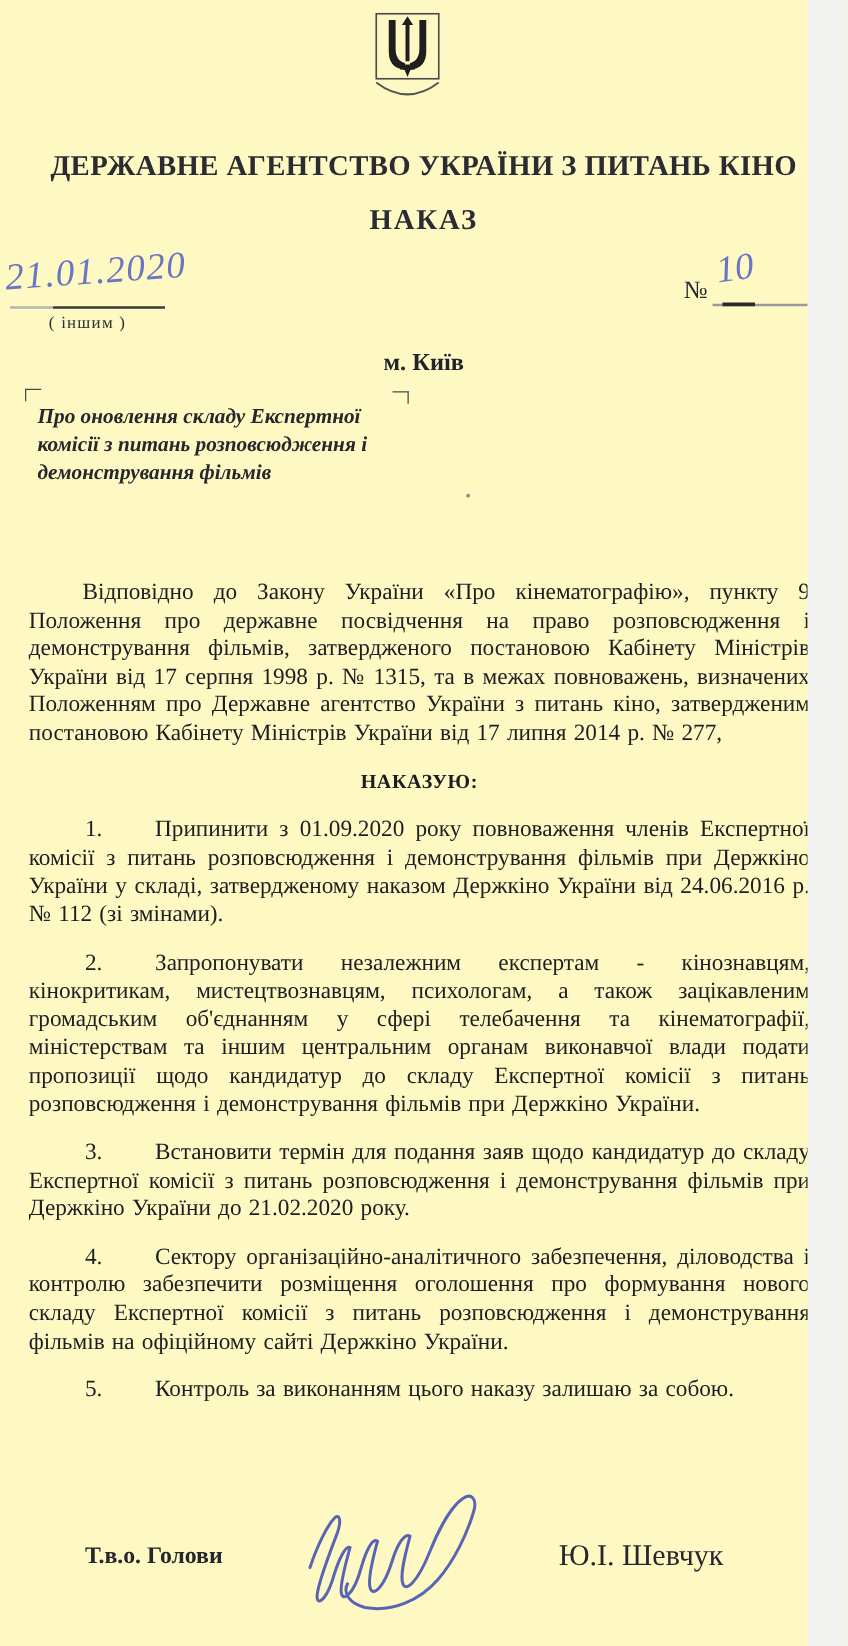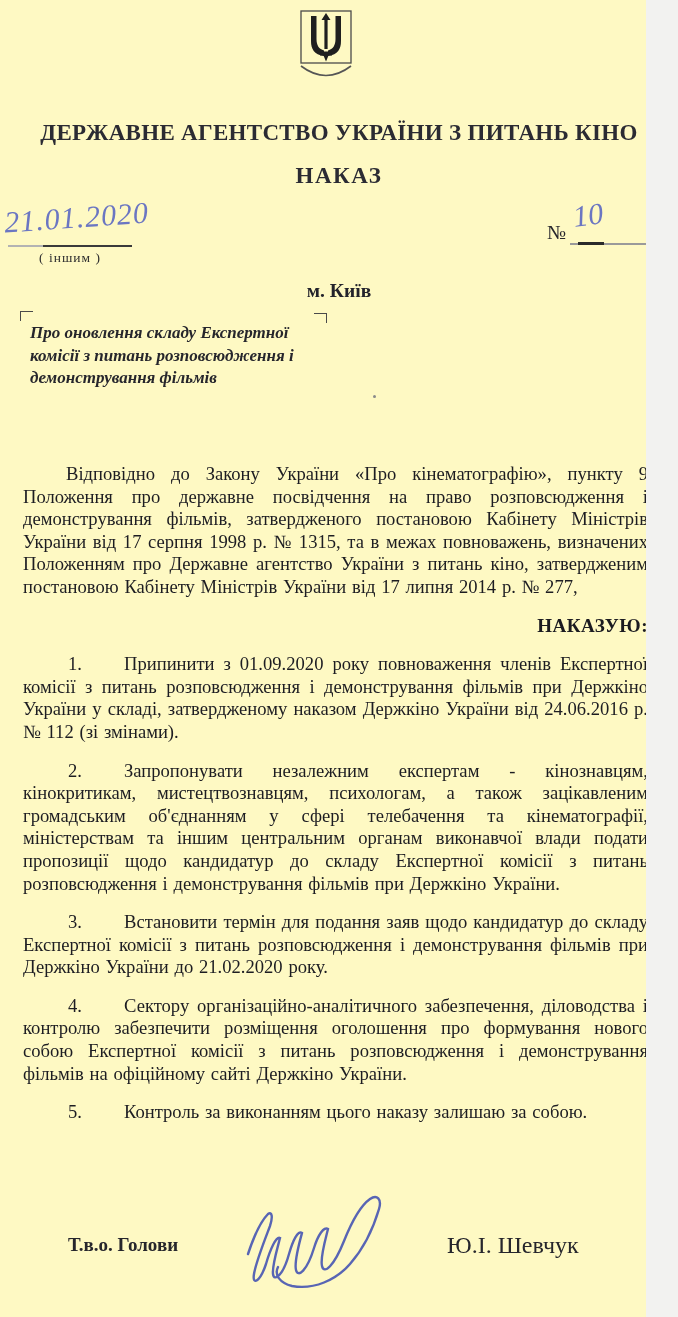--- a/index.html
+++ b/index.html
@@ -64,22 +64,22 @@
     background:#8a8a8a;border-radius:50%;}
   
   .doc-body{
     position:absolute;left:7px;top:447px;width:657px;
     font-size:18.6px;line-height:22.6px;text-align:justify;
     word-spacing:0.06em;color:#1d1d22;
   }
   .doc-body p{margin:16px;}
   .intro{text-indent:43px;}
   .decree-word{
-    margin:23px 0 0 44px;font-weight:bold;font-size:19px;
-    letter-spacing:0.5px;text-align:right;color:#1b1b20;
+    margin:23px 0 0 44px;font-weight:bold;font-size:16px;
+    letter-spacing:0.5px;text-align:center;color:#1b1b20;
   }
   .item{position:relative;}
   .item .inum{display:inline-block;margin-left:45px;width:56px;}
   .item1{margin-top:27px;}
   .item2{margin-top:22px;}
   .item3{margin-top:21px;}
   .item4{margin-top:26px;}
   .item5{margin-top:25px;}
   
   .sig-position{position:absolute;left:48px;top:1234px;
@@ -126,21 +126,21 @@
 
   <div class="speck"></div>
 
   <div class="doc-body">
     <p class="intro">Відповідно до Закону України «Про кінематографію», пункту 9 Положення про державне посвідчення на право розповсюдження і демонстрування фільмів, затвердженого постановою Кабінету Міністрів України від 17 серпня 1998 р. № 1315, та в межах повноважень, визначених Положенням про Державне агентство України з питань кіно, затвердженим постановою Кабінету Міністрів України від 17 липня 2014 р. № 277,</p>
     <p class="decree-word">НАКАЗУЮ:</p>
 
     <p class="item item1"><span class="inum">1.</span><span>Припинити з 01.09.2020 року повноваження членів Експертної комісії з питань розповсюдження і демонстрування фільмів при Держкіно України у складі, затвердженому наказом Держкіно України від 24.06.2016 р. № 112 (зі змінами).</span></p>
     <p class="item item2"><span class="inum">2.</span><span>Запропонувати незалежним експертам - кінознавцям, кінокритикам, мистецтвознавцям, психологам, а також зацікавленим громадським об'єднанням у сфері телебачення та кінематографії, міністерствам та іншим центральним органам виконавчої влади подати пропозиції щодо кандидатур до складу Експертної комісії з питань розповсюдження і демонстрування фільмів при Держкіно України.</span></p>
     <p class="item item3"><span class="inum">3.</span><span>Встановити термін для подання заяв щодо кандидатур до складу Експертної комісії з питань розповсюдження і демонстрування фільмів при Держкіно України до 21.02.2020 року.</span></p>
-    <p class="item item4"><span class="inum">4.</span><span>Сектору організаційно-аналітичного забезпечення, діловодства і контролю забезпечити розміщення оголошення про формування нового собою Експертної комісії з питань розповсюдження і демонстрування фільмів на офіційному сайті Держкіно України.</span></p>
+    <p class="item item4"><span class="inum">4.</span><span>Сектору організаційно-аналітичного забезпечення, діловодства і контролю забезпечити розміщення оголошення про формування нового складу Експертної комісії з питань розповсюдження і демонстрування фільмів на офіційному сайті Держкіно України.</span></p>
     <p class="item item5"><span class="inum">5.</span><span>Контроль за виконанням цього наказу залишаю за собою.</span></p>
   </div>
 
   <div class="sig-position">Т.в.о. Голови</div>
   <div class="sig-svg">
     <svg viewBox="0 0 220 112" width="220" height="112" xmlns="http://www.w3.org/2000/svg">
       <path d="M50,68 C56,50 64,34 70,28 C74,25 75,31 72,40 C66,56 58,76 56,88
                C54,100 62,96 68,78 C72,64 78,50 82,52 C79,64 74,80 75,88
                C76,96 85,90 91,68 C95,54 100,44 104,47 C101,58 96,76 98,84
                C100,92 109,85 116,62 C120,49 126,40 130,43 C127,55 122,72 124,80

